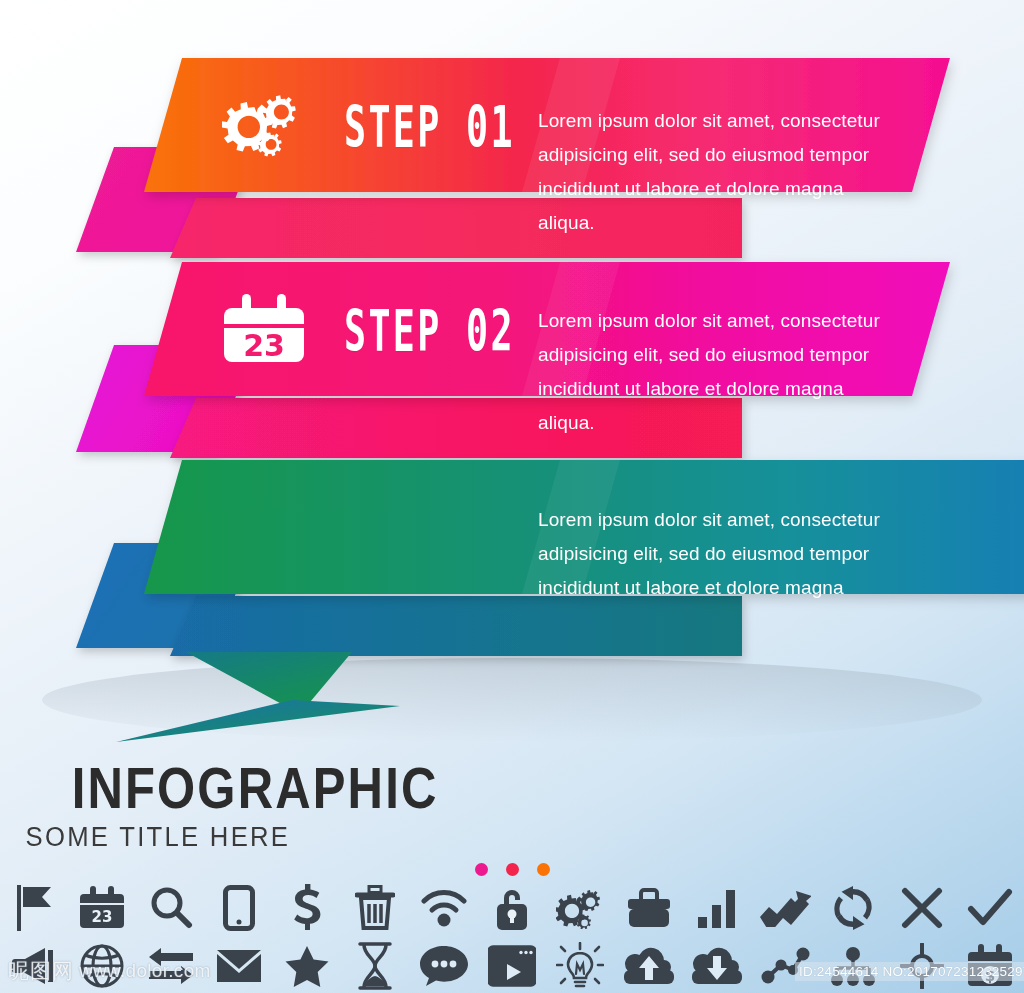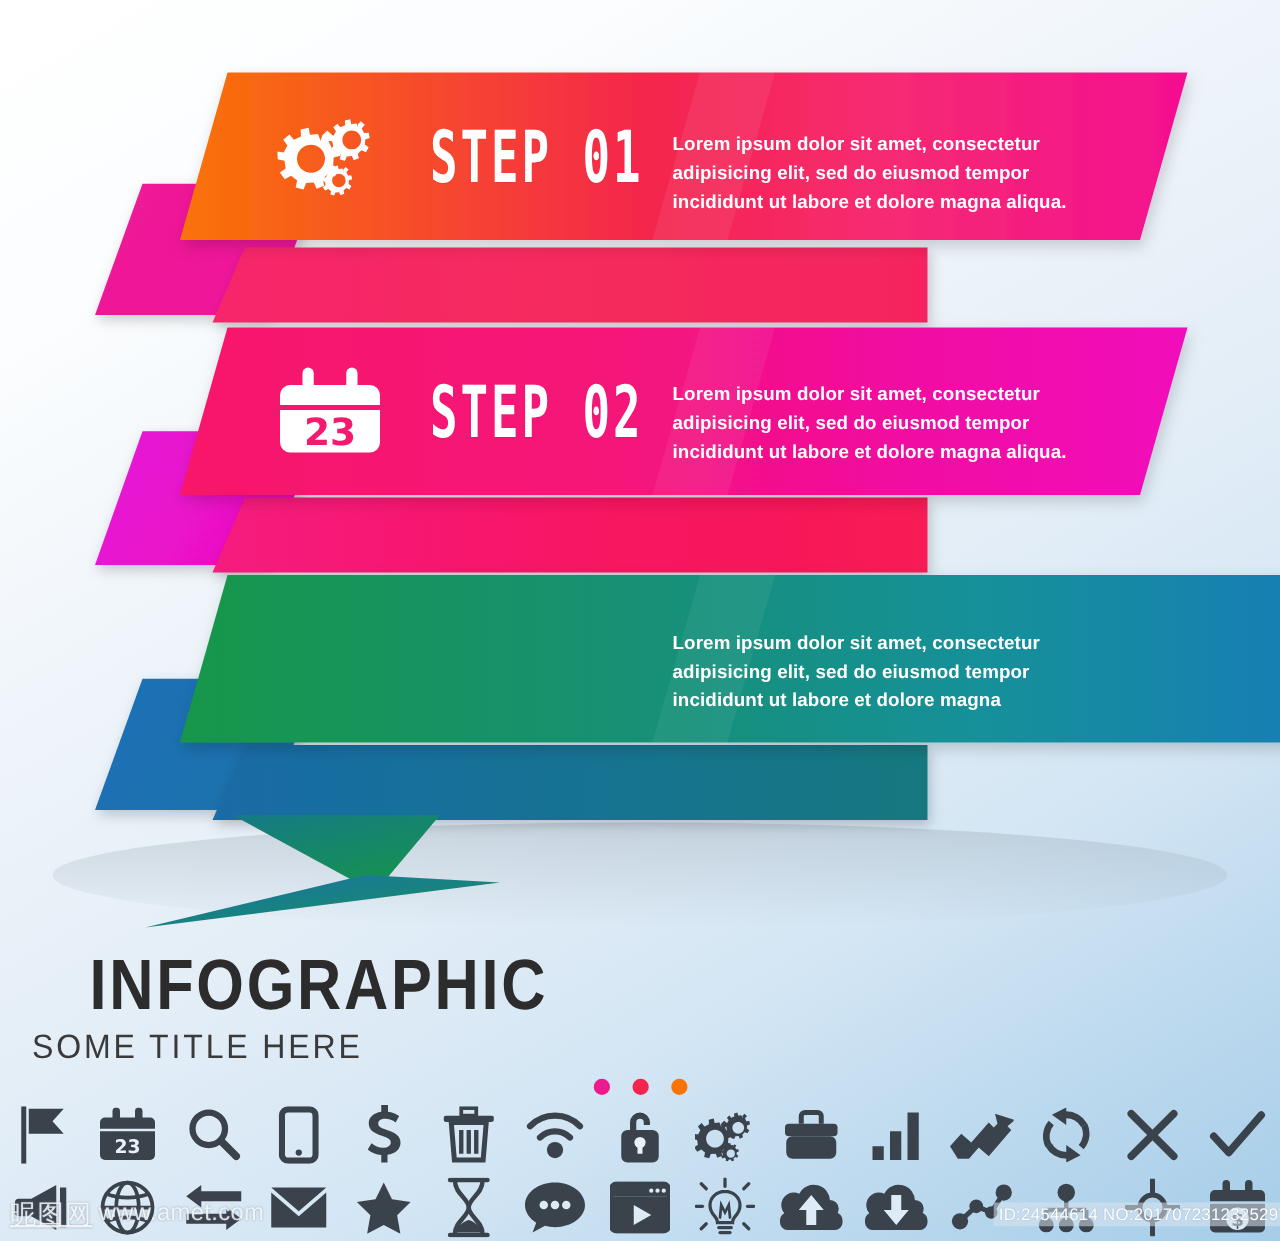--- a/index.html
+++ b/index.html
@@ -70,25 +70,24 @@
     transform-origin: left center;
     white-space: nowrap;
     margin-left: 26px;
     text-shadow: 0 1px 1px rgba(0,0,0,0.06);
   }
 
   .band-desc {
     position: absolute;
     width: 350px;
     color: #ffffff;
-    font-size: 15px;
-    line-height: 23px;
+    font-size: 19px;
+    line-height: 34px;
     letter-spacing: 0.1px;
     white-space: pre-line;
-    font-weight: bold;
   }
 
   
   #title-block {
     position: absolute;
     left: 0;
     top: 758px;
     width: 1024px;
     text-align: left;
   }
@@ -155,21 +154,20 @@
     gap: 5px;
     font-size: 19px;
     color: rgba(255,255,255,0.82);
     text-shadow: 0 0 2px rgba(120,140,160,0.75);
     letter-spacing: 0.3px;
   }
   #wm-left .cjk {
     font-family: "DejaVu Sans", sans-serif;
     font-size: 21px;
     letter-spacing: 1px;
-    text-decoration: underline;
   }
 
   #wm-right {
     position: absolute;
     left: 795px;
     top: 962px;
     padding: 2px 4px;
     background: rgba(215,228,238,0.55);
     color: #ffffff;
     font-size: 13.5px;
@@ -618,18 +616,18 @@
         <path d="M6 8h36a4 4 0 0 1 4 4v5H2v-5a4 4 0 0 1 4-4z"></path>
         <path d="M2 19h44v19a4 4 0 0 1-4 4H6a4 4 0 0 1-4-4V19z"></path>
         <circle cx="24" cy="31" r="9" fill="#dcebf5"></circle>
         <text x="24" y="37" font-family="DejaVu Sans, sans-serif" font-size="15" font-weight="bold" fill="#3a424c" text-anchor="middle">$</text>
       </svg>
     </div>
   </div>
 
   <div id="wm-left">
     <span class="cjk">昵图网</span>
-    <span>www.amet.com</span>
+    <span>www.dolor.com</span>
   </div>
 
   <div id="wm-right">ID:24544614 NO:20170723123252973000</div>
 
 </div>
 
 </body></html>

